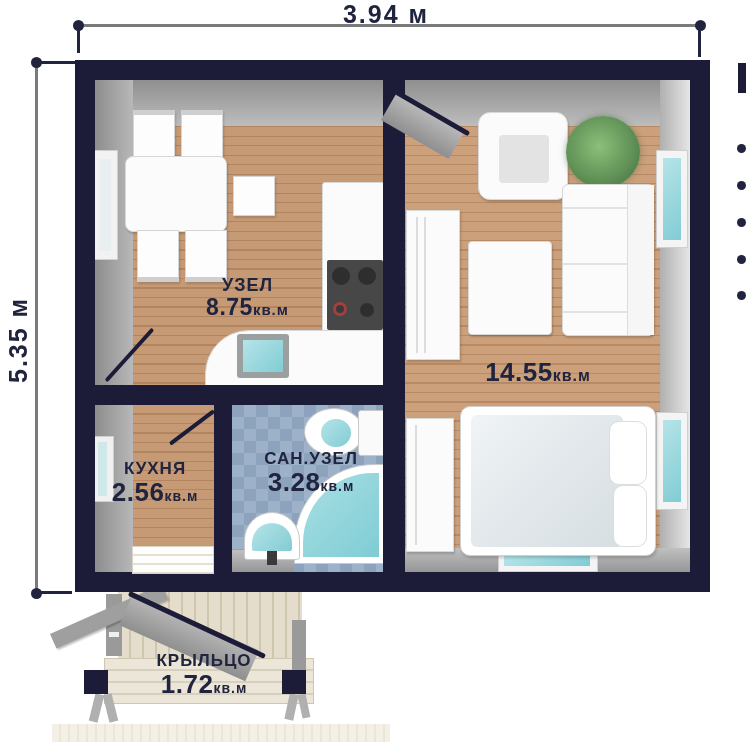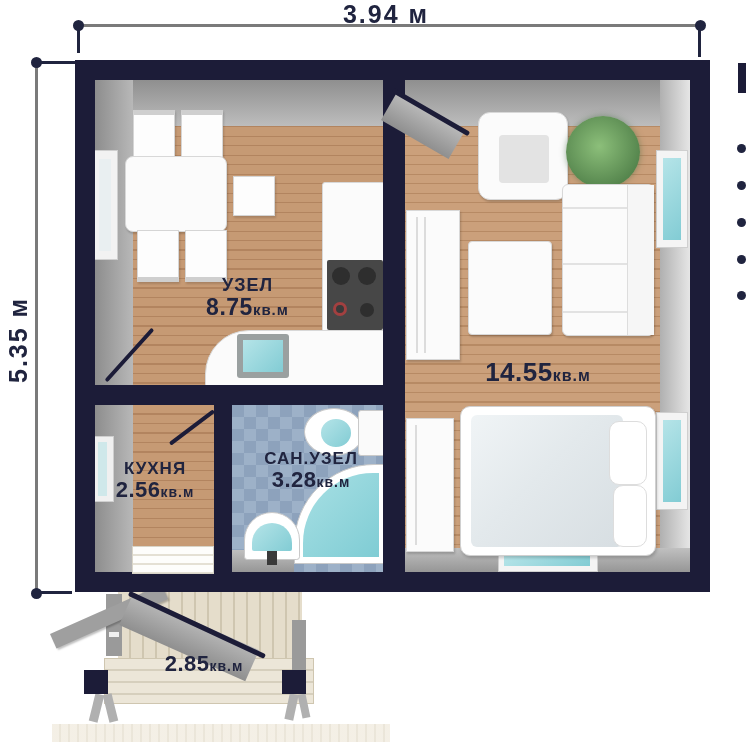--- a/index.html
+++ b/index.html
@@ -35,21 +35,21 @@
   .glass{background:linear-gradient(135deg,#b5e4e8,#82ccd4);}
   .door-line{background:#1c1c38;border-radius:2px;}
   .door-leaf{background:linear-gradient(180deg,#b8b8b8,#8f8f8f);}
   .gray-post{background:#9a9a9a;}
   
   .room-label{color:#20243f;font-weight:bold;text-align:center;line-height:1.08;letter-spacing:1px;z-index:6;}
   .room-label .t{display:block;}
   .room-label .a{letter-spacing:0.5px;}
   .lbl-md .t{font-size:18px;} .lbl-md .a{font-size:23px;} .lbl-md .u{font-size:15px;}
   .lbl-lg .t{font-size:20px;letter-spacing:1.5px;} .lbl-lg .a{font-size:26px;} .lbl-lg .u{font-size:16px;}
-  .lbl-sm .t{font-size:17px;} .lbl-sm .a{font-size:22px;} .lbl-sm .u{font-size:14px;}
+  .lbl-sm .t{font-size:17px;} .lbl-sm .a{font-size:26px;} .lbl-sm .u{font-size:14px;}
   .z1{z-index:1}.z2{z-index:2}.z3{z-index:3}.z4{z-index:4}.z5{z-index:5}
   .bullet{width:9px;height:9px;border-radius:50%;background:#20243f;}
 </style>
 </head>
 <body>
 
 <div class="canvas">
 
   <div class="abs dim-label" style="left:296px;top:0px;width:180px;">3.94 м</div>
   <div class="abs dim-line z2" style="left:78px;top:24px;width:622px;height:3px;"></div>
@@ -187,21 +187,22 @@
   </div>
   <div class="abs room-label lbl-sm" style="left:95px;top:460px;width:120px;">
     <span class="t">КУХНЯ</span>
     <span class="a">2.56</span><span class="u">кв.м</span>
   </div>
   <div class="abs room-label lbl-sm" style="left:240px;top:450px;width:142px;">
     <span class="t">САН.УЗЕЛ</span>
     <span class="a">3.28</span><span class="u">кв.м</span>
   </div>
   <div class="abs room-label lbl-sm" style="left:129px;top:652px;width:150px;">
-    <span class="a">2.85</span><span class="u">кв.м</span>
+    <span class="t">КРЫЛЬЦО</span>
+    <span class="a">1.72</span><span class="u">кв.м</span>
   </div>
 
   <div class="abs navy z2" style="left:738px;top:63px;width:8px;height:30px;"></div>
   <div class="abs bullet z2" style="left:737px;top:144px;"></div>
   <div class="abs bullet z2" style="left:737px;top:181px;"></div>
   <div class="abs bullet z2" style="left:737px;top:218px;"></div>
   <div class="abs bullet z2" style="left:737px;top:255px;"></div>
   <div class="abs bullet z2" style="left:737px;top:291px;"></div>
 
 </div>

